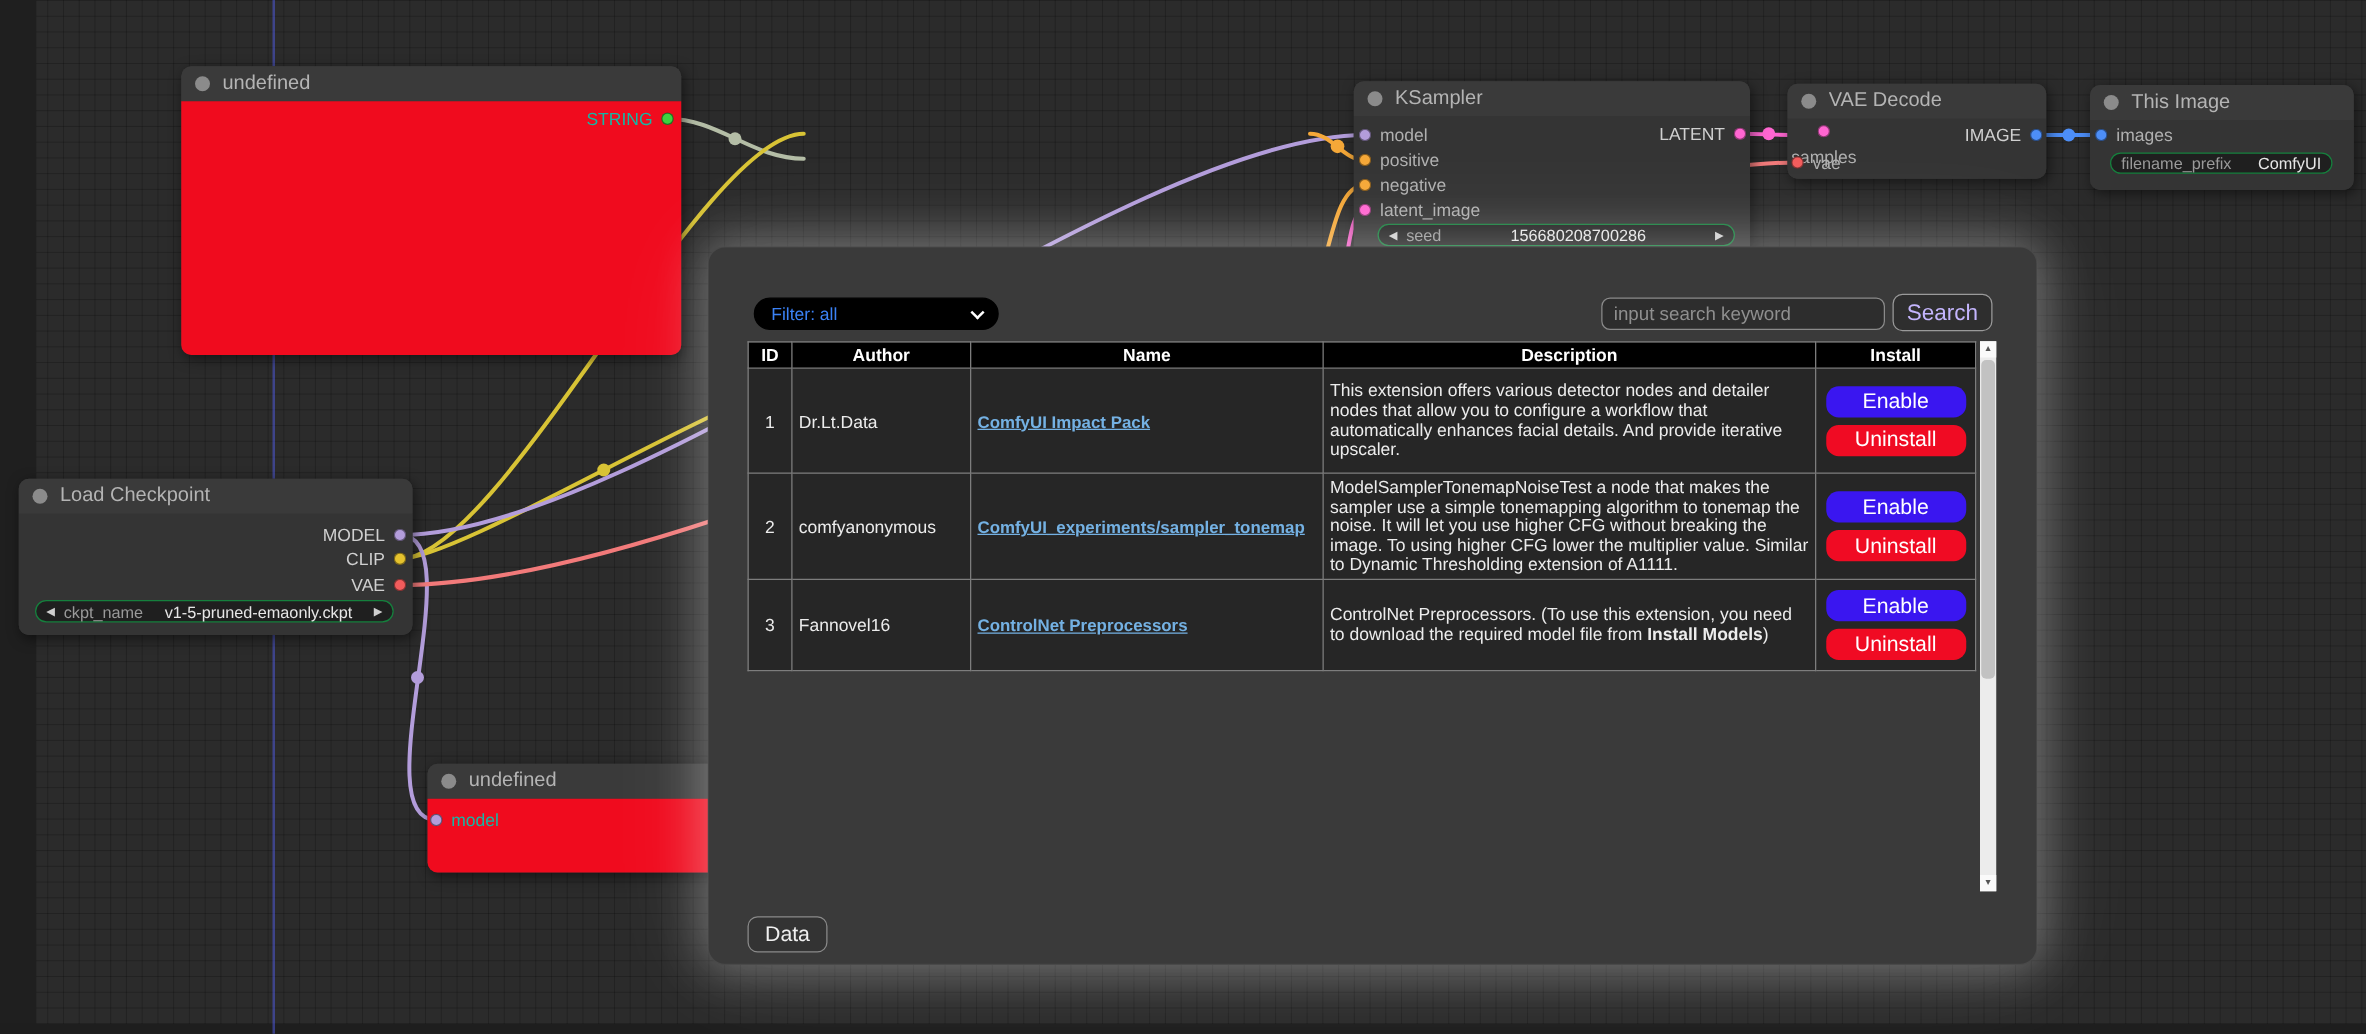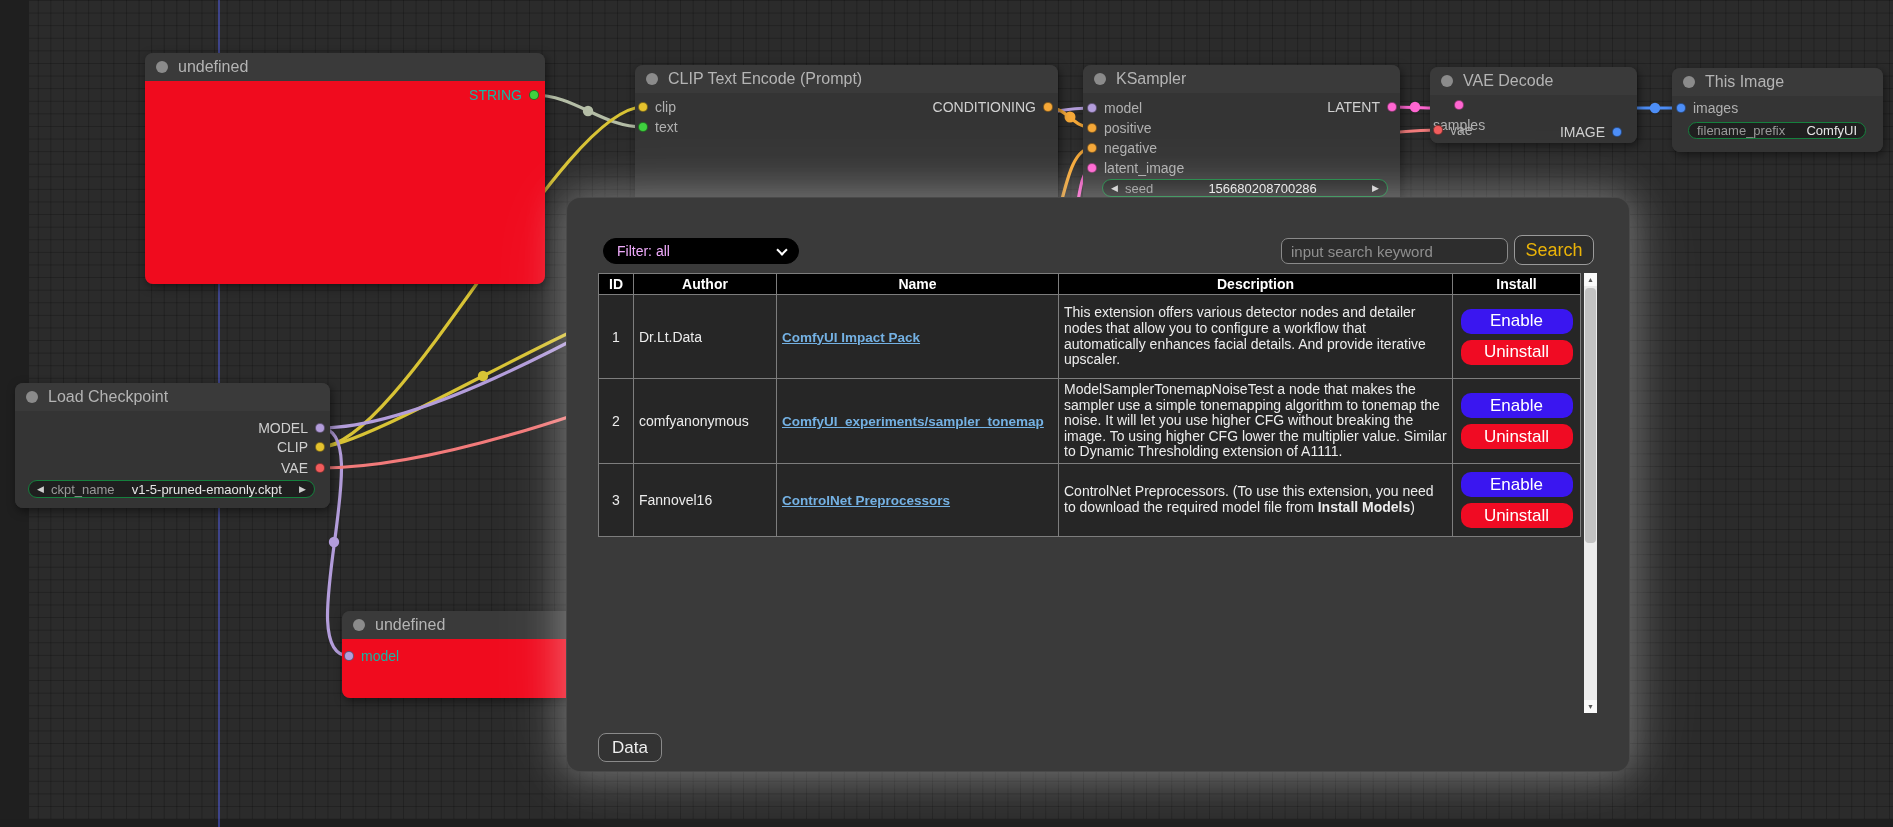--- a/index.html
+++ b/index.html
@@ -41,31 +41,31 @@
   .w-arrow-r::before { content:"\25B6"; }
   .w-label { color:#9a9a9a; }
   .w-value { color:#e6e6e6; margin-left:auto; margin-right:auto; }
   .w-value.right { margin-right:0; }
 
   
   .modal { position:absolute; left:566px; top:197px; width:1064px; height:575px; z-index:50;
            background:#3a3a3a; border-radius:14px; border:1px solid rgba(255,255,255,.08);
            box-shadow:0 0 38px 6px rgba(255,255,255,.28), 0 0 90px rgba(255,255,255,.12); }
   .select-wrap { position:absolute; left:36px; top:40px; width:196px; height:26px; }
-  .select-wrap select { width:100%; height:100%; background:#000; color:#f0abfc; font-size:14px;
+  .select-wrap select { width:100%; height:100%; background:#000; color:#3b82f6; font-size:14px;
         font-family:"Liberation Sans",sans-serif; border:1px solid #000; border-radius:13px;
         padding:0 28px 0 13px; appearance:none; -webkit-appearance:none; }
   .chev { position:absolute; right:13px; top:8px; width:8px; height:8px;
           border-right:2px solid #fff; border-bottom:2px solid #fff; transform:rotate(45deg); pointer-events:none; }
   .search-input { position:absolute; left:714px; top:40px; width:227px; height:26px;
         background:#2d2d2d; border:1.5px solid #8a8a8a; border-radius:7px; color:#cfcfcf;
         font-size:15px; padding:12px 9px; font-family:"Liberation Sans",sans-serif; }
   .search-input::placeholder { color:#8f8f8f; }
   .search-btn { position:absolute; left:947px; top:37px; width:80px; height:30px;
-        background:#2e2e2e; border:1.5px solid #9a9a9a; border-radius:8px; color:#eab308;
+        background:#2e2e2e; border:1.5px solid #9a9a9a; border-radius:8px; color:#c4b5fd;
         font-size:18px; font-family:"Liberation Sans",sans-serif; }
   .close-btn { position:absolute; left:31px; top:535px; width:64px; height:29px;
         background:#333; border:1.5px solid #8a8a8a; border-radius:8px; color:#efefef;
         font-size:17px; font-family:"Liberation Sans",sans-serif; }
 
   table.ext { position:absolute; left:31px; top:75px; border-collapse:collapse; table-layout:fixed;
               width:982px; background:transparent; }
   table.ext th { background:#000; color:#fff; font-size:14px; font-weight:bold; height:21px;
                  border:1px solid #7d7d7d; }
   table.ext td { background:#262626; color:#ececec; font-size:14px; border:1px solid #7d7d7d;
@@ -123,39 +123,20 @@
       <span class="title-dot"></span>
       <span class="node-title">undefined</span>
     </div>
     <div class="node-body red"></div>
     <div class="port out onred" style="top:34px;right:6px;">
       <span>STRING</span>
       <span class="pdot" style="background:#3fd13f;"></span>
     </div>
   </div>
 
-  <div class="node" style="left:635px;top:65px;width:423px;height:145px;">
-    <div class="node-header">
-      <span class="title-dot"></span>
-      <span class="node-title">CLIP Text Encode (Prompt)</span>
-    </div>
-    <div class="node-body"></div>
-    <div class="port" style="top:34px;left:3px;">
-      <span class="pdot" style="background:#e5c22e;"></span>
-      <span>clip</span>
-    </div>
-    <div class="port" style="top:54px;left:3px;">
-      <span class="pdot" style="background:#3fd13f;"></span>
-      <span>text</span>
-    </div>
-    <div class="port out" style="top:34px;right:5px;">
-      <span>CONDITIONING</span>
-      <span class="pdot" style="background:#f5a838;"></span>
-    </div>
-  </div>
 
   <div class="node" style="left:1083px;top:65px;width:317px;height:140px;">
     <div class="node-header">
       <span class="title-dot"></span>
       <span class="node-title">KSampler</span>
     </div>
     <div class="node-body"></div>
     <div class="port" style="top:35px;left:4px;">
       <span class="pdot" style="background:#b39ddb;"></span>
       <span>model</span>
@@ -191,21 +172,21 @@
     </div>
     <div class="node-body"></div>
     <div class="port" style="top:33px;left:3px;flex-direction:column;">
       <span class="pdot" style="background:#ff66d1;"></span>
       <span>samples</span>
     </div>
     <div class="port" style="top:55px;left:3px;">
       <span class="pdot" style="background:#f25c5c;"></span>
       <span>vae</span>
     </div>
-    <div class="port out" style="top:33px;right:15px;margin-top:24px;">
+    <div class="port out" style="top:33px;right:3px;">
       <span>IMAGE</span>
       <span class="pdot" style="background:#4d8ef7;"></span>
     </div>
   </div>
 
   <div class="node" style="left:1672px;top:68px;width:211px;height:84px;">
     <div class="node-header">
       <span class="title-dot"></span>
       <span class="node-title">This Image</span>
     </div>

